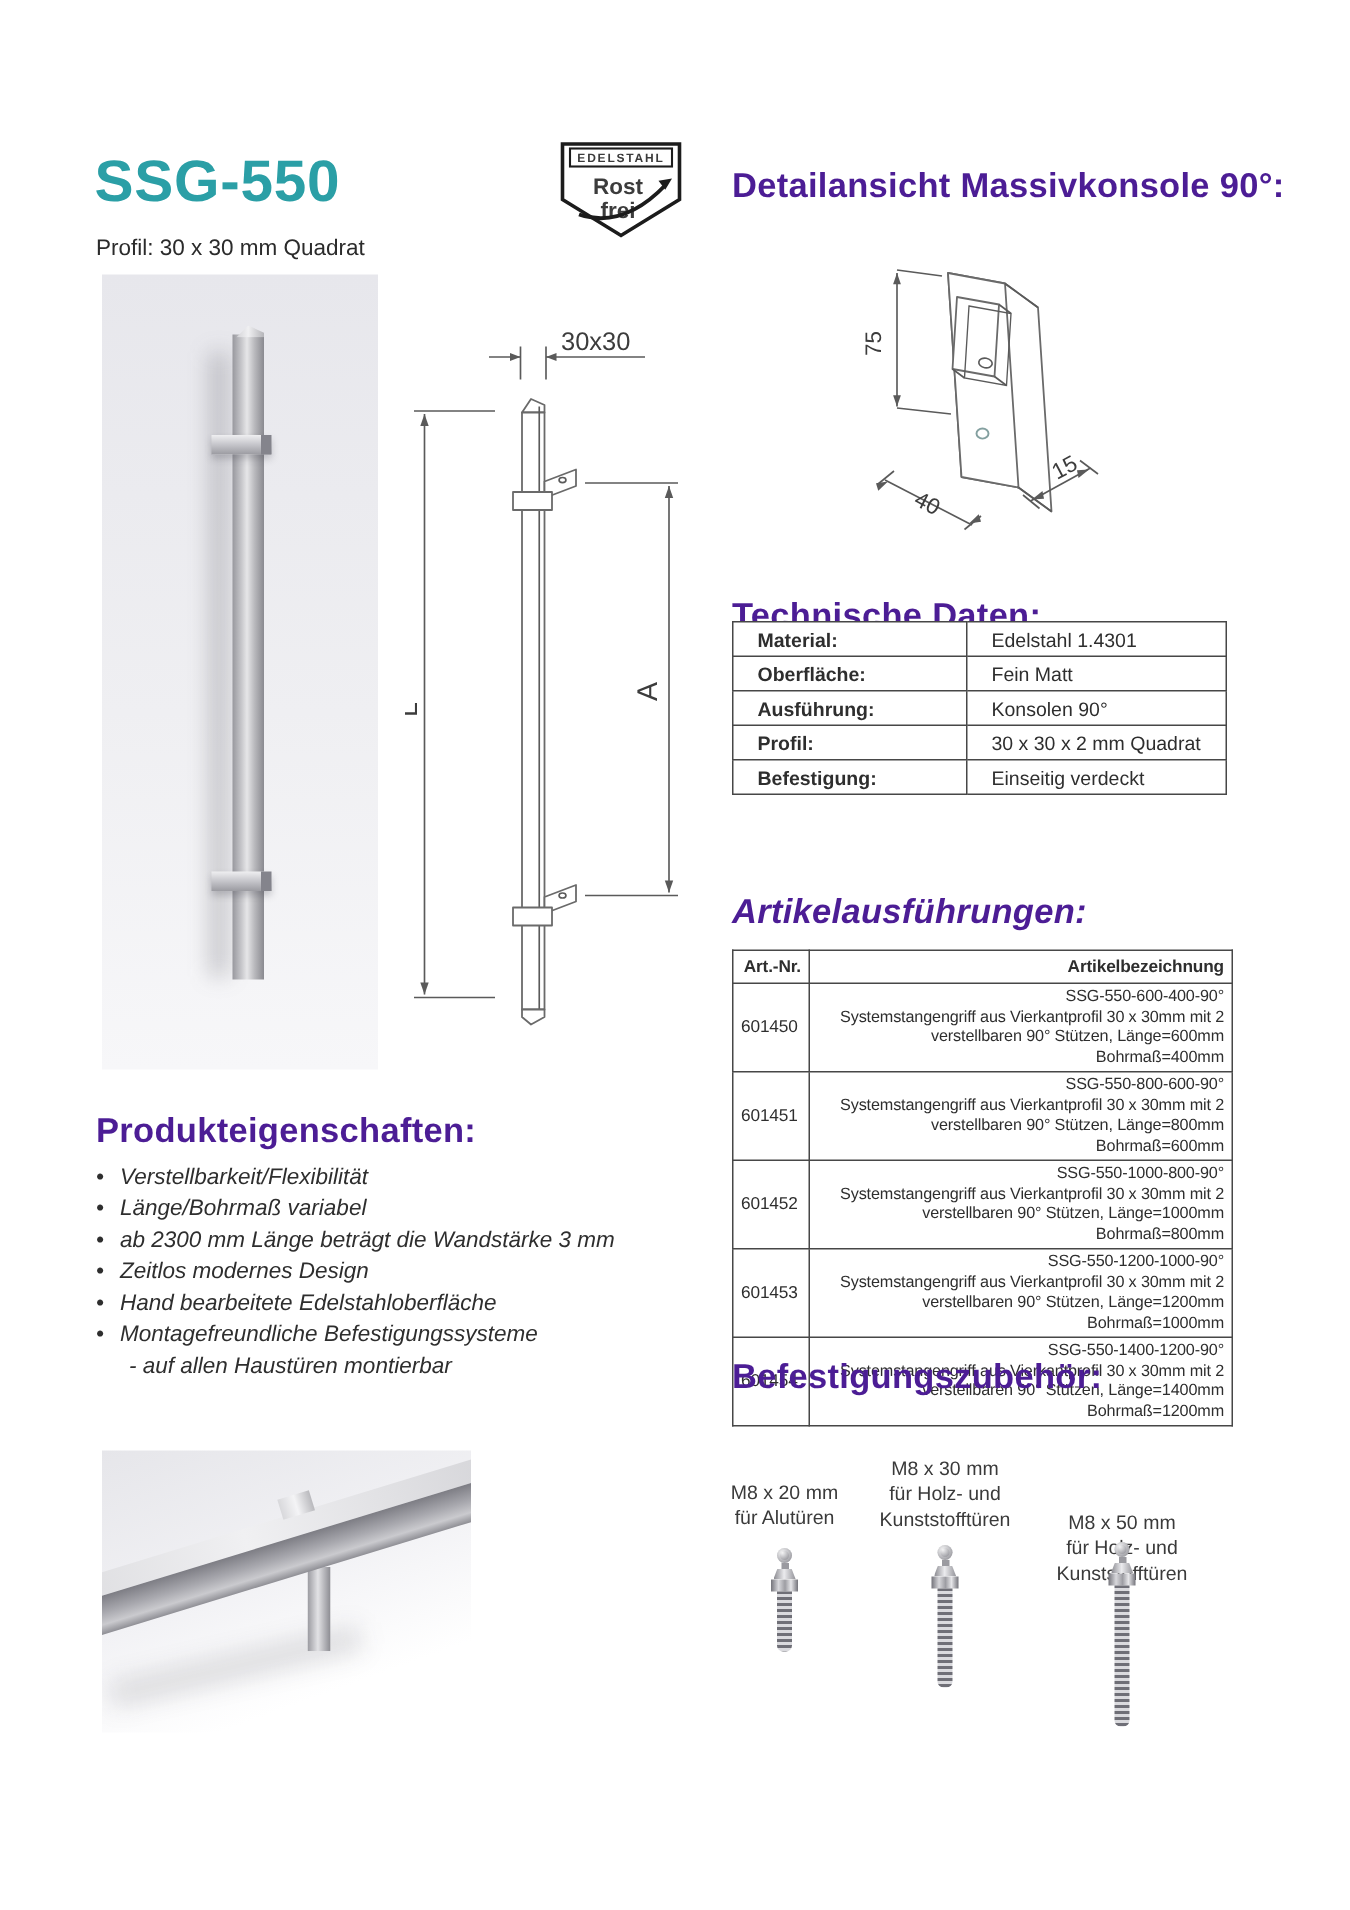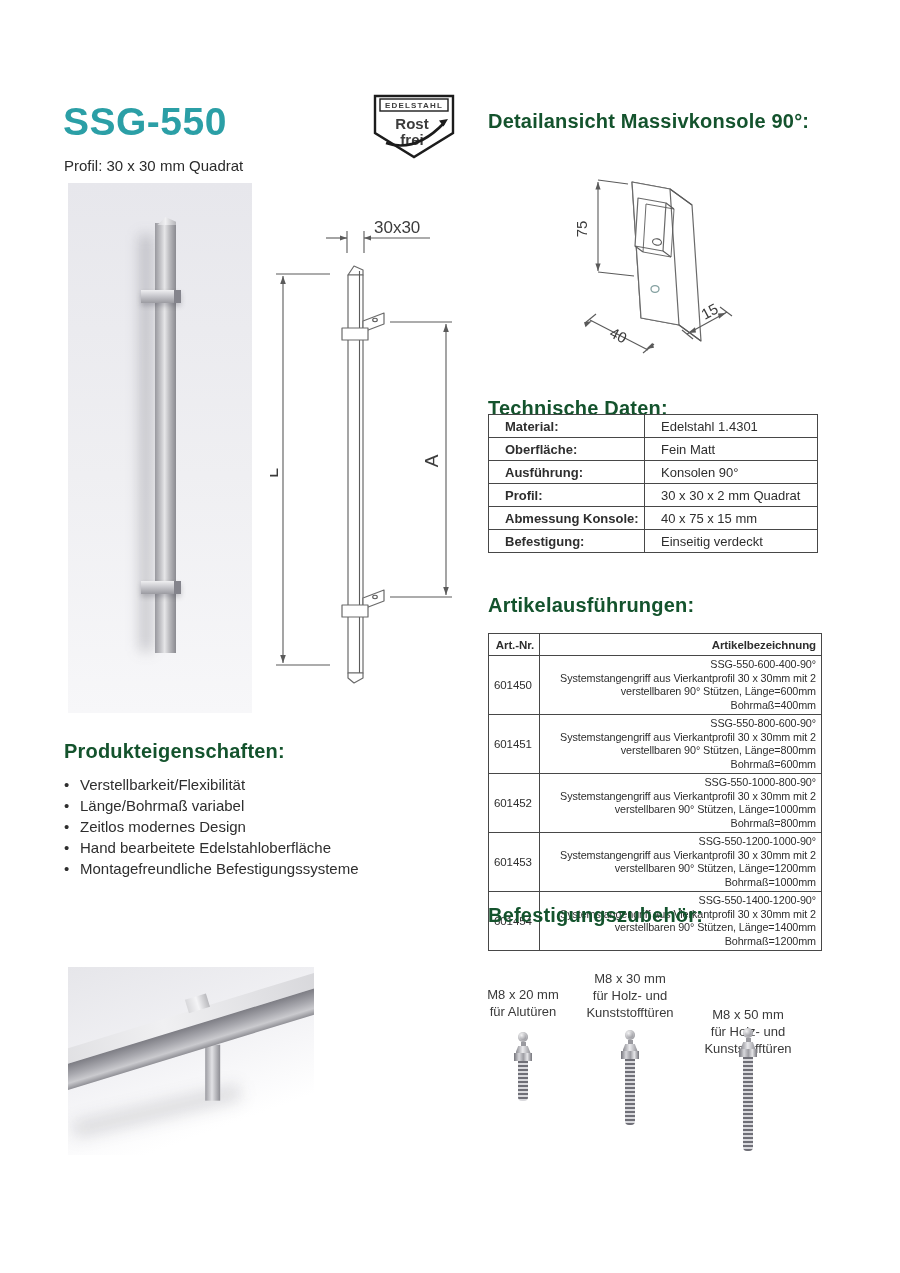--- a/index.html
+++ b/index.html
@@ -2,21 +2,21 @@
 <html><head>
 <meta charset="utf-8">
 <style>
   html,body{margin:0;padding:0;background:#fff;}
   #page{position:relative;width:900px;height:1273px;background:#ffffff;overflow:hidden;
         font-family:"Liberation Sans",sans-serif;color:#2e2e2e;}
   .abs{position:absolute;}
   
   .title{left:63px;top:100px;font-size:39px;font-weight:bold;color:#2b9fa6;letter-spacing:.5px;}
   .subtitle{left:64px;top:157px;font-size:15px;color:#2b2b2b;}
-  .h2{font-size:20px;font-weight:bold;color:#14532d;letter-spacing:.2px;}
+  .h2{font-size:23px;font-weight:bold;color:#4c1d95;letter-spacing:.2px;}
   
   .photo1{left:68px;top:183px;width:184px;height:530px;
           background:linear-gradient(180deg,#e7e7ec 0%,#efeff2 55%,#f7f7f9 100%);}
   .p1-shadow{left:72px;top:52px;width:12px;height:416px;background:rgba(70,70,78,.28);filter:blur(7px);}
   .p1-bar{left:87px;top:40px;width:21px;height:430px;
           background:linear-gradient(90deg,#98989e 0%,#c6c6ca 28%,#e6e6e8 46%,#b9b9bd 70%,#8a8a90 100%);}
   .p1-cap{left:87px;top:34px;width:21px;height:8px;background:linear-gradient(90deg,#c9c9cd,#f0f0f2,#b5b5b9);
           clip-path:polygon(12% 100%,50% 0,100% 60%,100% 100%);}
   .p1-bracket{left:73px;width:40px;height:13px;
           background:linear-gradient(180deg,#efeff1 0%,#c9c9ce 45%,#9b9ba1 100%);
@@ -42,21 +42,21 @@
   .techtable td.lbl{width:139px;font-weight:bold;}
   .arttable{left:488px;top:633px;width:334px;font-size:10.8px;letter-spacing:-.1px;}
   .arttable td,.arttable th{border:1px solid #474747;padding:2px 5px;vertical-align:middle;text-align:right;}
   .arttable th{font-size:11.5px;height:17px;}
   .arttable td.nr{width:40px;font-size:11.5px;text-align:left;padding-left:5px;}
   .arttable .code{line-height:13.5px;}
   .arttable .desc{line-height:13.5px;}
   .arttable td.foot{font-weight:bold;font-size:11.5px;height:16px;}
   
   .features{left:64px;top:774px;width:400px;font-size:15px;line-height:21px;list-style:none;margin:0;padding:0;}
-  .features li{padding-left:16px;position:relative;}
+  .features li{padding-left:16px;position:relative;font-style:italic;}
   .features li.b::before{content:"•";position:absolute;left:0;top:0;}
   .features li.sub{padding-left:22px;}
   
   .acc-label{top:970px;width:132px;text-align:center;font-size:13px;line-height:17px;color:#3a3a3a;}
   .screw{display:flex;flex-direction:column;align-items:center;}
   .s-eye{width:10px;height:10px;border-radius:50%;
          background:radial-gradient(circle at 36% 32%,#f4f4f5,#84848b 72%);
          box-shadow:inset 0 0 0 2px rgba(255,255,255,.25);}
   .s-neck{width:5px;height:4px;background:#9a9aa0;}
   .s-collar{width:15px;height:7px;background:linear-gradient(90deg,#8d8d93,#ebebee 45%,#8d8d93);
@@ -191,31 +191,27 @@
         </tr>
     <tr>
       <td class="lbl">Ausführung:</td>
       <td>Konsolen 90°</td>
         </tr>
     <tr>
       <td class="lbl">Profil:</td>
       <td>30 x 30 x 2 mm Quadrat</td>
         </tr>
     <tr>
-      <td class="lbl">Abmessung Konsole:</td>
-      <td>40 x 75 x 15 mm</td>
-        </tr>
-    <tr>
       <td class="lbl">Befestigung:</td>
       <td>Einseitig verdeckt</td>
         </tr>
   </tbody>
     </table>
 
-  <div class="abs h2" style="left:488px;top:594px;">Artikelausführungen:</div>
+  <div class="abs h2" style="left:488px;top:594px;font-style:italic;">Artikelausführungen:</div>
   <table class="abs arttable">
     <tbody>
         <tr>
       <th>Art.-Nr.</th>
       <th>Artikelbezeichnung</th>
         </tr>
     <tr>
       <td class="nr">601450</td>
       <td>
             <div class="code">SSG-550-600-400-90°</div>
@@ -250,23 +246,25 @@
           <div class="desc">Systemstangengriff aus Vierkantprofil 30 x 30mm mit 2 verstellbaren 90° Stützen, Länge=1400mm Bohrmaß=1200mm</div>
           </td>
         </tr>
   </tbody>
     </table>
 
   <div class="abs h2" style="left:64px;top:740px;">Produkteigenschaften:</div>
   <ul class="abs features">
     <li class="b">Verstellbarkeit/Flexibilität</li>
     <li class="b">Länge/Bohrmaß variabel</li>
+    <li class="b">ab 2300 mm Länge beträgt die Wandstärke 3 mm</li>
     <li class="b">Zeitlos modernes Design</li>
     <li class="b">Hand bearbeitete Edelstahloberfläche</li>
     <li class="b">Montagefreundliche Befestigungssysteme</li>
+    <li class="sub">- auf allen Haustüren montierbar</li>
   </ul>
 
   <div class="abs photo2">
     <div class="abs p2-shadow"></div>
     <div class="abs p2-bar">
       <div class="p2-post"></div>
       <div class="p2-top"></div>
       <div class="p2-front"></div>
 
       <div class="p2-nub"></div>

